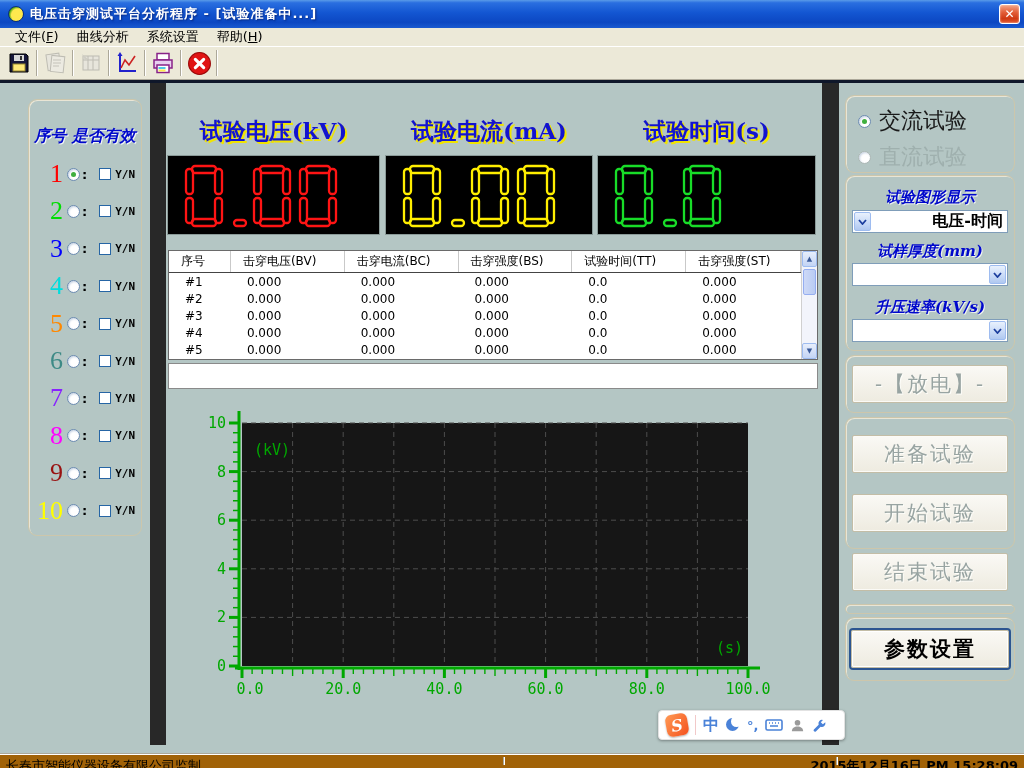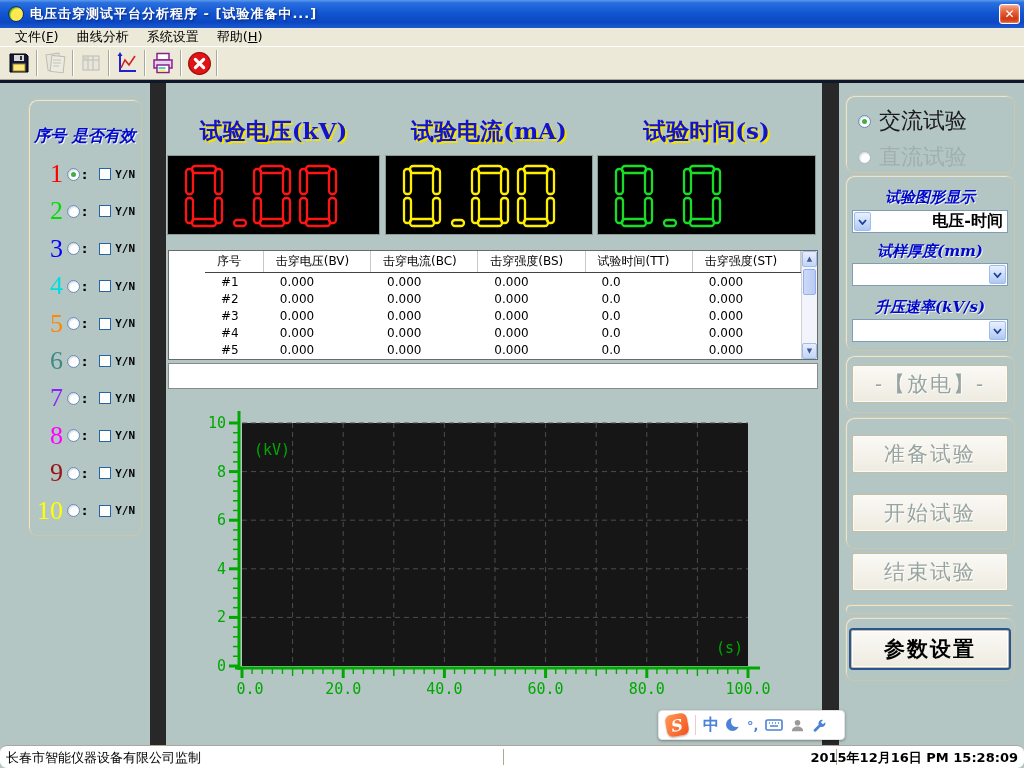--- a/index.html
+++ b/index.html
@@ -47,21 +47,21 @@
   .seq-colon{font-weight:bold;font-size:13px;margin:0 1px 0 2px;}
   .checkbox{width:12px;height:12px;background:#fff;border:1px solid #2665a5;margin-left:11px;flex:none;cursor:pointer;}
   .yn{font:bold 11px "DejaVu Sans Mono",monospace;margin-left:4px;}
   
   .disp-label{position:absolute;top:33px;text-align:center;font:bold 23px "DejaVu Serif",serif;
     color:#1313cf;text-shadow:2px 2px 0 #f0e400;white-space:nowrap;}
   .display{position:absolute;top:72px;height:80px;background:#000;border:1px solid #8a9a98;}
   
   .result-table{position:absolute;left:168px;top:167px;width:650px;height:110px;background:#fff;
     border:1px solid #6a6a6a;display:flex;}
-  .tbl-main{flex:1;overflow:hidden;padding-left:36px;}
+  .tbl-main{flex:1;overflow:hidden;}
   .tbl-header{display:flex;height:22px;align-items:center;border-bottom:1px solid #444;}
   .tbl-hcell{font-size:12px;color:#000;padding-left:12px;border-right:1px solid #c9c9c9;height:100%;
     display:flex;align-items:center;white-space:nowrap;overflow:hidden;}
   .tbl-row{display:flex;height:17px;align-items:center;}
   .tbl-cell{font-size:12px;color:#000;padding-left:16px;white-space:nowrap;overflow:hidden;}
   .tbl-scroll{width:16px;background:#f2f4fb;border-left:1px solid #d0d0d0;display:flex;flex-direction:column;}
   .sb-btn{height:16px;background:linear-gradient(180deg,#e7eefc,#c3d4f5);border:1px solid #9ebcf0;border-radius:2px;
     display:flex;align-items:center;justify-content:center;font-size:7px;color:#3a5a9a;cursor:pointer;}
   .sb-thumb{height:26px;margin:2px 1px;background:linear-gradient(90deg,#cdd9f7,#b9cbf3);
     border:1px solid #95aef1;border-radius:2px;cursor:pointer;}
@@ -95,22 +95,22 @@
     border-radius:4px;box-shadow:0 1px 3px rgba(0,0,0,.35);display:flex;align-items:center;padding:0 7px;gap:7px;}
   .s-logo{width:22px;height:22px;flex:none;background:linear-gradient(135deg,#ff9a55,#f4511e);border-radius:6px;
     transform:rotate(-10deg);color:#fff;font:bold italic 16px "DejaVu Serif",serif;
     display:flex;align-items:center;justify-content:center;box-shadow:0 1px 2px rgba(0,0,0,.3);cursor:pointer;}
   .ime-sep{width:1px;height:20px;background:#f2c9c9;flex:none;}
   .ime-item{color:#4a82d8;font-weight:bold;font-size:15px;display:flex;align-items:center;cursor:pointer;}
   .ime-moon{position:relative;width:14px;height:14px;}
   .ime-moon::before{content:"";position:absolute;left:0;top:0;width:13px;height:13px;border-radius:50%;background:#4a82d8;}
   .ime-moon::after{content:"";position:absolute;left:5px;top:-2px;width:11px;height:11px;border-radius:50%;background:#fff;}
   
-  .statusbar{position:absolute;left:0;right:0;bottom:0;height:23px;background:#ffffff;
-    border-top:1px solid #aca899;box-shadow:inset 0 1px 0 #fff;font-size:13px;color:#000;border-radius:7px;}
+  .statusbar{position:absolute;left:0;right:0;bottom:0;height:15px;background:#a16207;
+    border-top:1px solid #aca899;box-shadow:inset 0 1px 0 #fff;font-size:13px;color:#000;}
   .status-left{position:absolute;left:6px;top:3px;white-space:nowrap;}
   .status-div{position:absolute;top:3px;bottom:3px;width:2px;border-left:1px solid #aca899;border-right:1px solid #fff;}
   .status-right{position:absolute;right:6px;top:3px;white-space:nowrap;font-family:"DejaVu Sans",sans-serif;font-weight:bold;}
 </style>
 </head>
 <body>
 
 <div class="window">
 
   <div class="titlebar">

